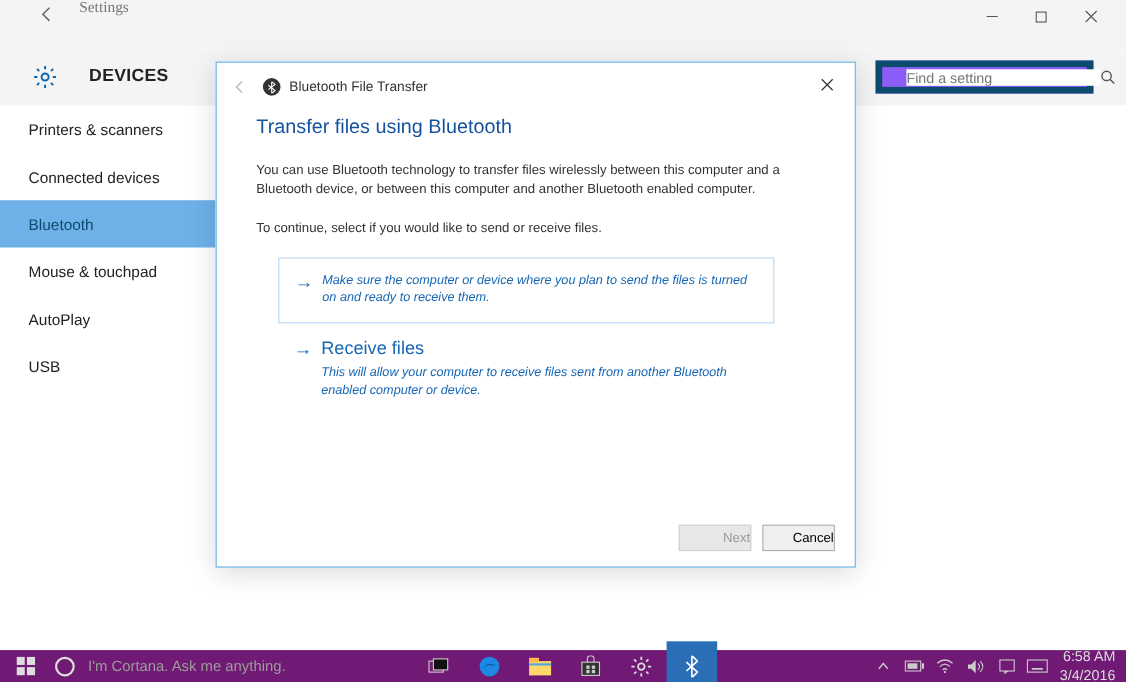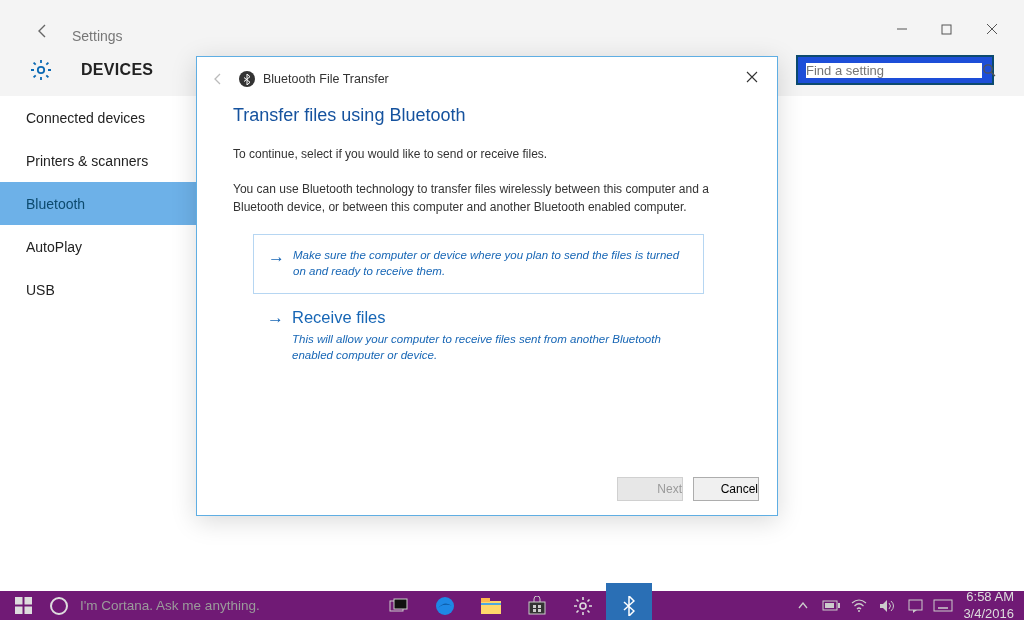--- a/index.html
+++ b/index.html
@@ -1,31 +1,31 @@
 <!DOCTYPE html>
 <html><head>
 <meta charset="utf-8">
 <style>
   * { box-sizing: border-box; margin: 0; padding: 0; }
   body { font-family: "Segoe UI", Tahoma, sans-serif; font-size: 13px; background: #fff; width: 1024px; height: 620px; overflow: hidden; position: relative; }
   
   
-  .titlebar { height: 44px; display: flex; align-items: flex-end; padding: 0 10px; background: #f4f4f4; }
+  .titlebar { height: 44px; display: flex; align-items: flex-start; padding: 0 10px; background: #f4f4f4; font-family: Liberation Serif, serif; }
   .titlebar .back { width: 26px; height: 26px; display: flex; align-items: center; justify-content: center; margin-left: 20px; color: #666; }
   .titlebar .title { margin-left: 16px; color: #777; font-size: 14px; }
   .titlebar .spacer { flex: 1; }
   .titlebar .winbtn { width: 45px; height: 30px; display: flex; align-items: center; justify-content: center; color: #555; }
   
   
   .device-header { position: absolute; top: 44px; left: 0; right: 0; height: 52px; display:flex; align-items:center; background:#f4f4f4; }
   .device-header .left { display:flex; align-items:center; padding-left:28px;gap:13px; }
   .gear { width: 26px; height: 26px; color: #0a69b4; display:flex; align-items:center; justify-content:center;}
   .device-title { font-weight:600; font-size:16px; margin-left:14px; letter-spacing:0.3px; color:#222;}
   .device-header .right { margin-left:auto; padding-right:30px;}
-  .search-box { width: 198px; height: 30px; border:2px solid #0c4a6e; background:#1d4ed8; display:flex; align-items:center; padding: 0 8px; }
+  .search-box { width: 198px; height: 30px; border:6px solid #0c4a6e; background:#8b5cf6; display:flex; align-items:center; padding: 0 22px; }
   .search-box input { border:none; outline:none; flex:1; font-size:13px; color:#555;}
   .search-box .mag { color:#555; font-size:14px;}
 
   
   .sidebar { position:absolute; top:96px; left:0; width:196px; bottom:45px; background:#fff;}
   .nav-item { height:43px; display:flex; align-items:center; padding-left:26px; font-size:14px; color:#222; cursor:pointer;}
   .nav-item.active { background:#6db1e8; color:#0c4a6e;}
   
   
   .content-blank { position:absolute; top:96px; left:196px; right:0; bottom:45px; background:#fff;}
@@ -113,27 +113,30 @@
             <circle cx="6" cy="6" r="4.2" stroke="#555" stroke-width="1.3" fill="none"></circle>
             <line x1="9.2" y1="9.2" x2="13" y2="13" stroke="#555" stroke-width="1.3"></line>
           </svg>
       </span>
     </div>
   </div>
 </div>
 
 <div class="sidebar">
   <div class="nav-item">
+      <span>Printers &amp; scanners</span>
+    </div>
+  <div class="nav-item">
       <span>Connected devices</span>
-    </div>
-  <div class="nav-item">
-      <span>Printers &amp; scanners</span>
     </div>
   <div class="nav-item active">
       <span>Bluetooth</span>
+    </div>
+  <div class="nav-item">
+      <span>Mouse &amp; touchpad</span>
     </div>
   <div class="nav-item">
       <span>AutoPlay</span>
     </div>
   <div class="nav-item">
       <span>USB</span>
     </div>
 </div>
 
 <div class="content-blank"></div>
@@ -153,22 +156,22 @@
     <div class="bt-badge">
       <svg width="8" height="11" viewBox="0 0 8 11">
           <path d="M4 0 v11 M4 0 L7 2.7 L1 7.5 M4 11 L7 8.3 L1 3.5" stroke="#fff" stroke-width="1" fill="none"></path>
         </svg>
     </div>
     <div class="dialog-title-sm">Bluetooth File Transfer</div>
   </div>
 
   <div class="dialog-body">
     <div class="dialog-heading">Transfer files using Bluetooth</div>
+    <div class="dialog-para">You can use Bluetooth technology to transfer files wirelessly between this computer and a Bluetooth device, or between this computer and another Bluetooth enabled computer.</div>
     <div class="dialog-para">To continue, select if you would like to send or receive files.</div>
-    <div class="dialog-para">You can use Bluetooth technology to transfer files wirelessly between this computer and a Bluetooth device, or between this computer and another Bluetooth enabled computer.</div>
 
     <div class="option-box">
       <div class="option-row">
         <div class="option-arrow">→</div>
         <div>
           <div class="option-desc">Make sure the computer or device where you plan to send the files is turned on and ready to receive them.</div>
         </div>
       </div>
     </div>
 

